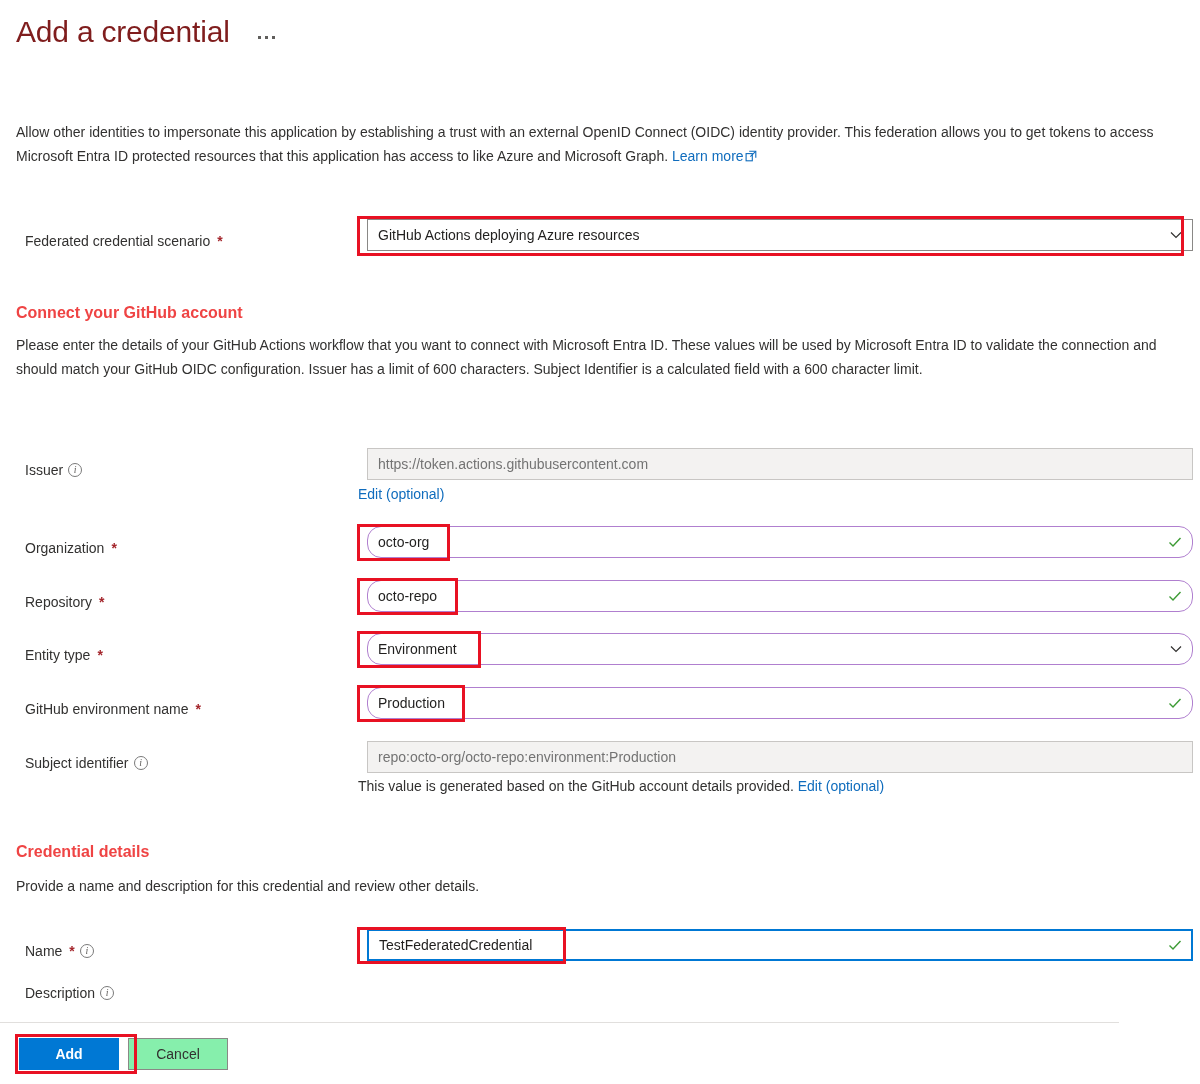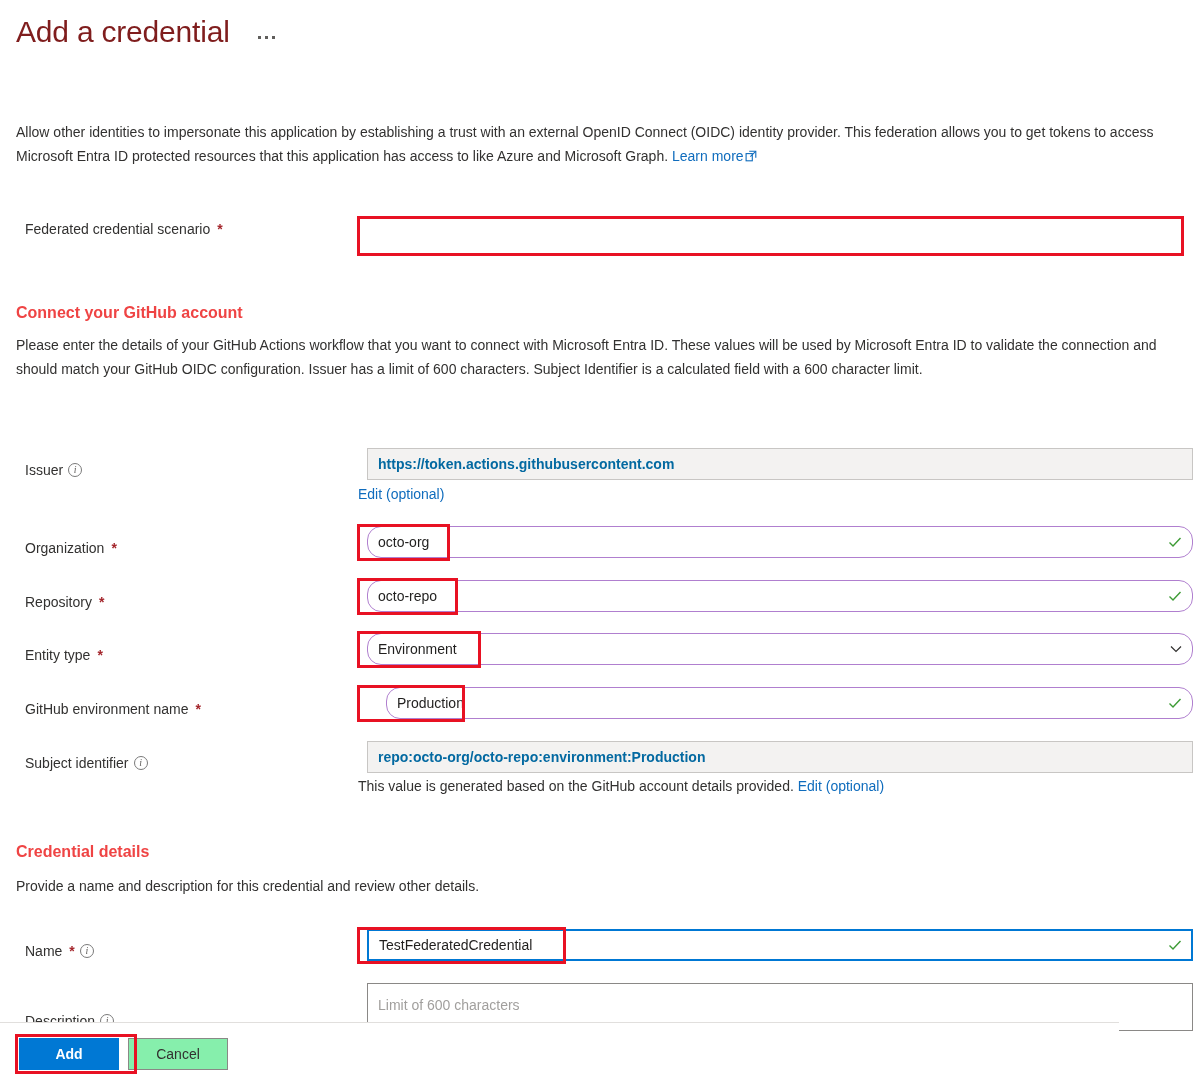--- a/index.html
+++ b/index.html
@@ -126,22 +126,21 @@
     line-height: 30px;
     cursor: text;
     overflow: hidden;
     white-space: nowrap;
   }
   .textbox.purple { border-color: #b07fcf; border-radius: 14px; }
   .textbox.blue  { border: 2px solid #0078d4; }
   .textbox.readonly {
     background: #f3f2f1;
     border-color: #c8c6c4;
-    color: #0369a1;
-    font-weight: bold;
+    color: #737373;
   }
   .textbox .ph { color: #a19f9d; }
 
   .check {
     position: absolute;
     right: 10px;
     top: 50%;
     transform: translateY(-50%);
     width: 16px; height: 16px;
     pointer-events: none;
@@ -240,20 +239,30 @@
         <rect x="1.1" y="3.6" width="6.2" height="7.2" stroke="#0f6cbd" stroke-width="1.1" fill="none"></rect>
         <path d="M5.4 6.6L10.6 1.4" stroke="#0f6cbd" stroke-width="1.1" fill="none"></path>
       </svg></span>
 </div>
 
 <div class="form-row" style="top:219px;">
   <div class="field-label">
     <span>Federated credential scenario</span>
       <span class="req">*</span>
   </div>
+  <div class="field-control">
+    <div class="textbox">
+      <span>GitHub Actions deploying Azure resources</span>
+    </div>
+    <span class="chev">
+      <svg width="14" height="14" viewBox="0 0 14 14">
+          <path d="M2 4.5L7 9.5L12 4.5" stroke="#323130" stroke-width="1.2" fill="none"></path>
+        </svg>
+    </span>
+  </div>
 </div>
 <div class="annot" style="left:357px; top:216px; width:827px; height:40px;"></div>
 
 <div class="section-head" style="top:302px;">Connect your GitHub account</div>
 <div class="section-desc" style="top:333px;">Please enter the details of your GitHub Actions workflow that you want to connect with Microsoft Entra ID. These values will be used by Microsoft Entra ID to validate the connection and should match your GitHub OIDC configuration. Issuer has a limit of 600 characters. Subject Identifier is a calculated field with a 600 character limit.</div>
 
 <div class="form-row" style="top:448px;">
   <div class="field-label">
     <span>Issuer</span>
     <span class="info-icon">i</span>
@@ -315,21 +324,21 @@
     </div>
     <span class="chev">
       <svg width="14" height="14" viewBox="0 0 14 14">
           <path d="M2 4.5L7 9.5L12 4.5" stroke="#323130" stroke-width="1.2" fill="none"></path>
         </svg>
     </span>
   </div>
 </div>
 <div class="annot" style="left:357px; top:631px; width:124px; height:37px;"></div>
 
-<div class="form-row" style="top:687px;gap:19px;">
+<div class="form-row" style="top:687px;">
   <div class="field-label">
     <span>GitHub environment name</span>
       <span class="req">*</span>
   </div>
   <div class="field-control">
     <div class="textbox purple">
       <span>Production</span>
     </div>
     <span class="check">
       <svg width="16" height="16" viewBox="0 0 16 16">
@@ -374,25 +383,20 @@
         </svg>
     </span>
   </div>
 </div>
 <div class="annot" style="left:357px; top:927px; width:209px; height:37px;"></div>
 
 <div class="form-row" style="top:983px;">
   <div class="field-label">
     <span>Description</span>
     <span class="info-icon">i</span>
-  </div>
-  <div class="field-control" style="height:48px;">
-    <div class="textbox" style="align-items:flex-start; padding-top:6px;">
-      <span class="ph">Limit of 600 characters</span>
-    </div>
   </div>
 </div>
 
 <div class="footer">
   <div class="btn-wrap">
     <button class="btn primary">Add</button>
     <div class="annot" style="left:-4px; top:-4px; width:122px; height:40px;"></div>
   </div>
   <button class="btn">Cancel</button>
 </div>

